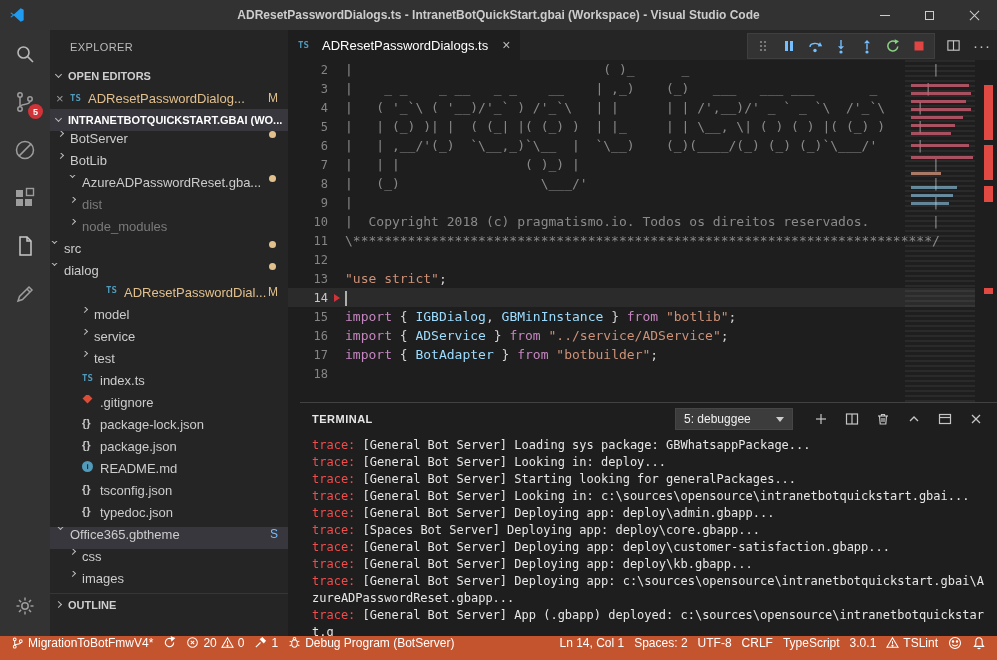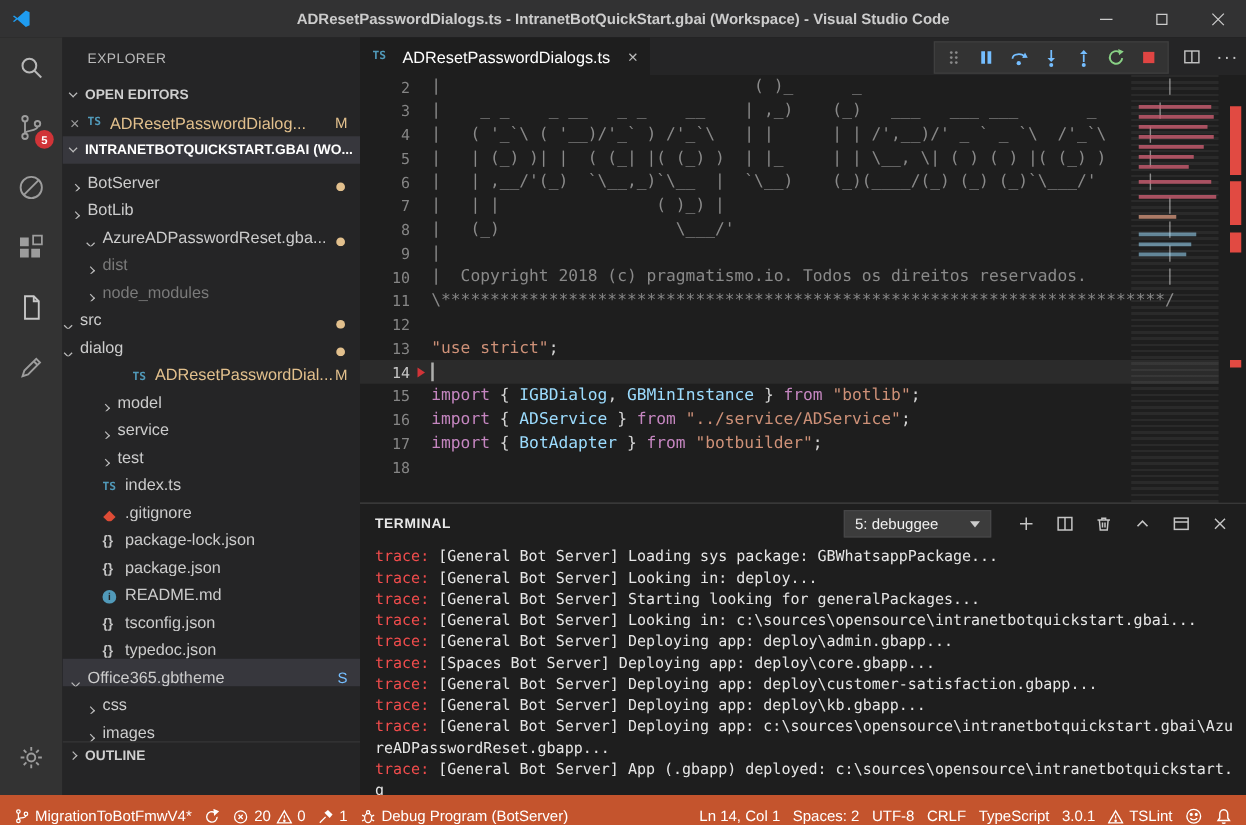--- a/index.html
+++ b/index.html
@@ -30,21 +30,21 @@
   .ab-bottom{position:absolute;bottom:6px;left:0;right:0;}
 
   
   .sidebar{position:absolute;left:50px;top:30px;bottom:24px;width:238px;background:#252526;overflow:hidden;}
   .sb-title{height:35px;line-height:35px;padding-left:20px;font-size:11px;color:#bbbbbb;letter-spacing:.4px;}
   .sec-head{height:22px;display:flex;align-items:center;font-size:11px;font-weight:bold;color:#cfcfcf;padding-left:4px;cursor:pointer;}
   .ws-head{background:#37373d;color:#ffffff;}
   .outline-head{border-top:1px solid rgba(255,255,255,.08);}
   .oe-item{height:22px;display:flex;align-items:center;padding-left:6px;cursor:pointer;white-space:nowrap;}
   .oe-close{color:#9a9a9a;width:14px;font-size:13px;flex-shrink:0;cursor:pointer;}
-  .trow{height:22px;display:flex;align-items:flex-end;cursor:pointer;white-space:nowrap;overflow:hidden;}
+  .trow{height:22px;display:flex;align-items:flex-start;cursor:pointer;white-space:nowrap;overflow:hidden;}
   .trow.sel{background:#37373d;}
   .trow.dim .tlbl{color:#7a7a7a;}
   .tlbl{overflow:hidden;text-overflow:ellipsis;color:#cccccc;}
   .modc{color:var(--modified);}
   .chev{width:5px;height:5px;border-right:1px solid #bbbbbb;border-bottom:1px solid #bbbbbb;display:inline-block;
         margin:0 7px 0 2px;flex-shrink:0;}
   .chev.col{transform:rotate(-45deg);}
   .chev.exp{transform:rotate(45deg);margin-top:-3px;}
   .chsp{width:14px;flex-shrink:0;display:inline-block;}
   .fi{width:18px;flex-shrink:0;display:flex;align-items:center;justify-content:flex-start;}
@@ -85,37 +85,37 @@
   .tk-plain{color:#d4d4d4;}
   .caret{display:inline-block;width:2px;height:15px;background:#aeafad;vertical-align:middle;}
 
   .minimap{position:absolute;top:30px;right:22px;width:70px;height:342px;z-index:4;cursor:pointer;
            background:repeating-linear-gradient(to bottom, rgba(255,255,255,.055) 0 2px, transparent 2px 5px);}
   .mm-b{position:absolute;height:3px;background:rgba(203,92,112,.8);}
   .ruler{position:absolute;top:30px;right:0;width:22px;height:342px;background:#1e1e1e;z-index:4;cursor:pointer;}
   .rm{position:absolute;right:4px;width:9px;background:#e14a42;}
 
   
-  .terminal{position:absolute;left:0;right:0;bottom:0;height:234px;background:#1e1e1e;border-top:1px solid #424242;}
+  .terminal{position:absolute;left:12px;right:0;bottom:0;height:234px;background:#1e1e1e;border-top:1px solid #424242;}
   .term-head{height:32px;display:flex;align-items:center;padding:0 12px;}
   .term-tab{font-size:11px;font-weight:bold;color:#e7e7e7;letter-spacing:.5px;cursor:pointer;}
   .term-controls{margin-left:auto;display:flex;align-items:center;gap:13px;}
   .term-select{display:flex;align-items:center;justify-content:space-between;background:#3c3c3c;border:1px solid #464647;
                color:#f0f0f0;font-size:12px;height:22px;padding:0 8px;width:118px;margin-right:6px;cursor:pointer;}
   .caret-down{width:0;height:0;border-left:4px solid transparent;border-right:4px solid transparent;border-top:5px solid #cccccc;}
   .th-btn{width:18px;height:18px;display:flex;align-items:center;justify-content:center;cursor:pointer;}
   .term-content{position:absolute;top:34px;left:12px;right:10px;bottom:0;overflow:hidden;
                 font-family:"DejaVu Sans Mono",monospace;font-size:12px;line-height:17px;color:#e6e6e6;}
   .tline{white-space:pre-wrap;word-break:break-all;}
   .tr-pre{color:var(--trace-red);}
 
   
   .statusbar{position:absolute;left:0;right:0;bottom:0;height:24px;background:var(--statusbar-bg);
              display:flex;align-items:center;color:#ffffff;font-size:12px;padding:0 6px;}
-  .sb-item{display:flex;align-items:flex-end;gap:4px;padding:0 5px;height:100%;cursor:pointer;white-space:nowrap;}
+  .sb-item{display:flex;align-items:flex-start;gap:4px;padding:0 5px;height:100%;cursor:pointer;white-space:nowrap;}
   .sb-right{margin-left:auto;display:flex;align-items:center;height:100%;}
 </style>
 </head>
 <body>
 
 <div class="titlebar">
   <div class="tb-logo">
     <svg width="16" height="16" viewBox="0 0 24 24">
         <path fill="#1F9CF0" d="M17.5 2 L7.3 11.2 L3.4 8.2 L2 8.9 L5.7 12 L2 15.1 L3.4 15.8 L7.3 12.8 L17.5 22 L22 19.8 V4.2 Z"></path>
       </svg>

